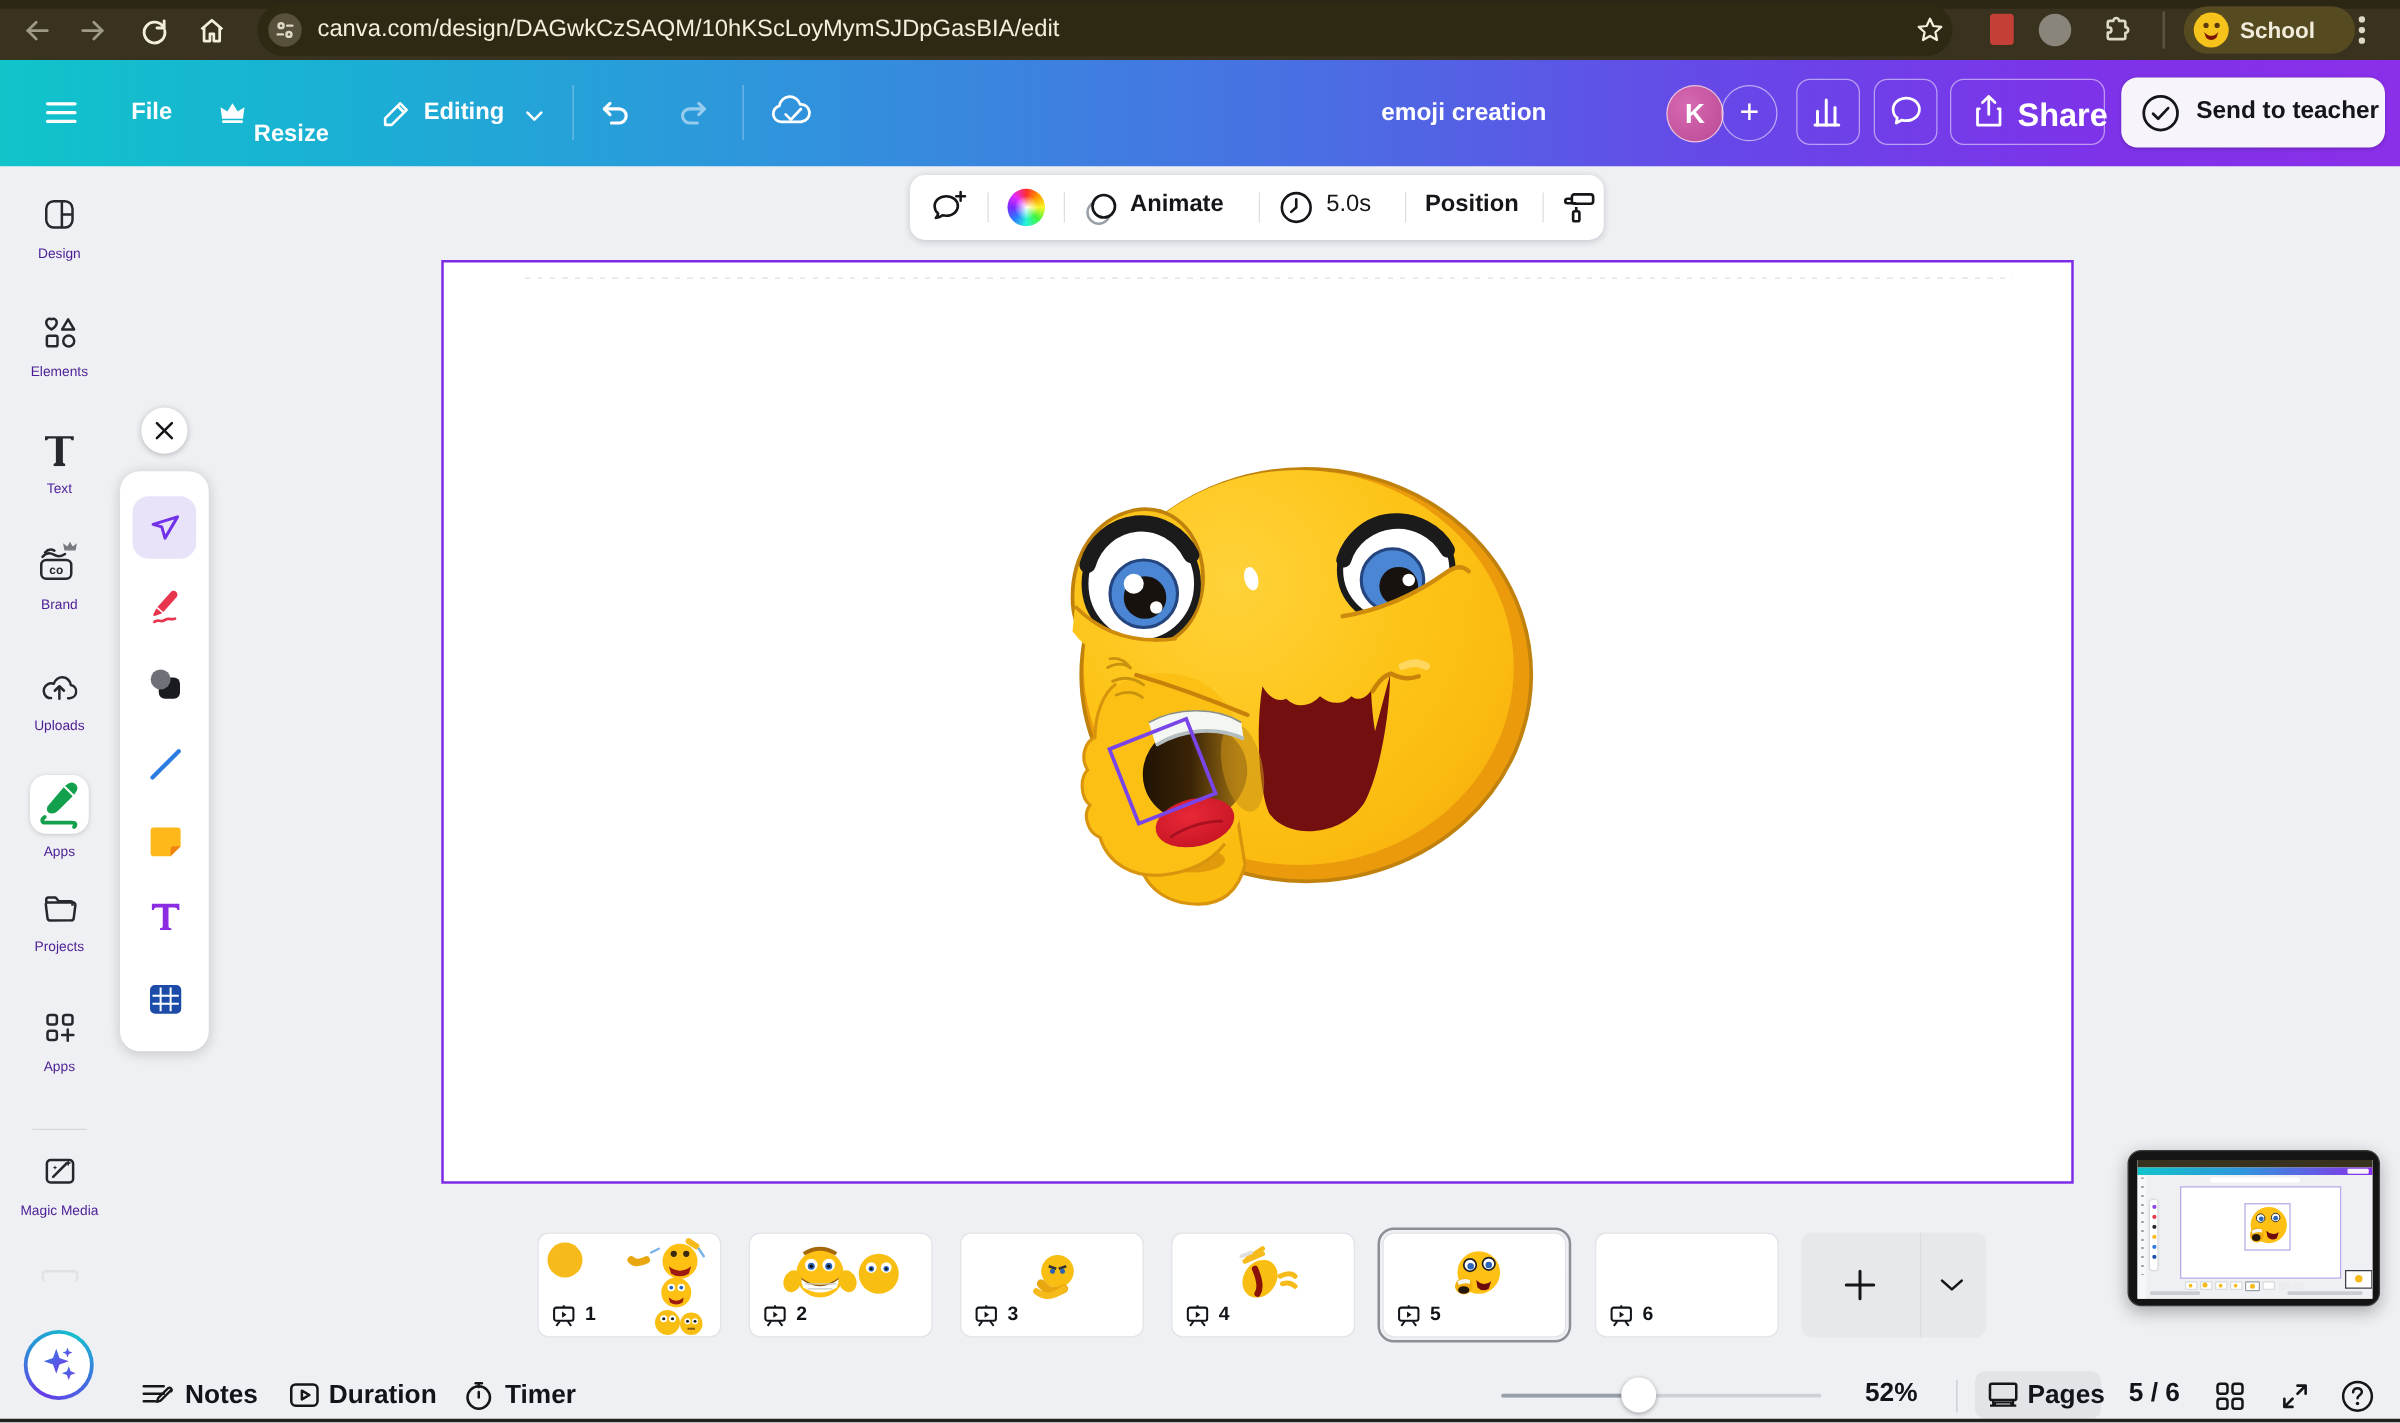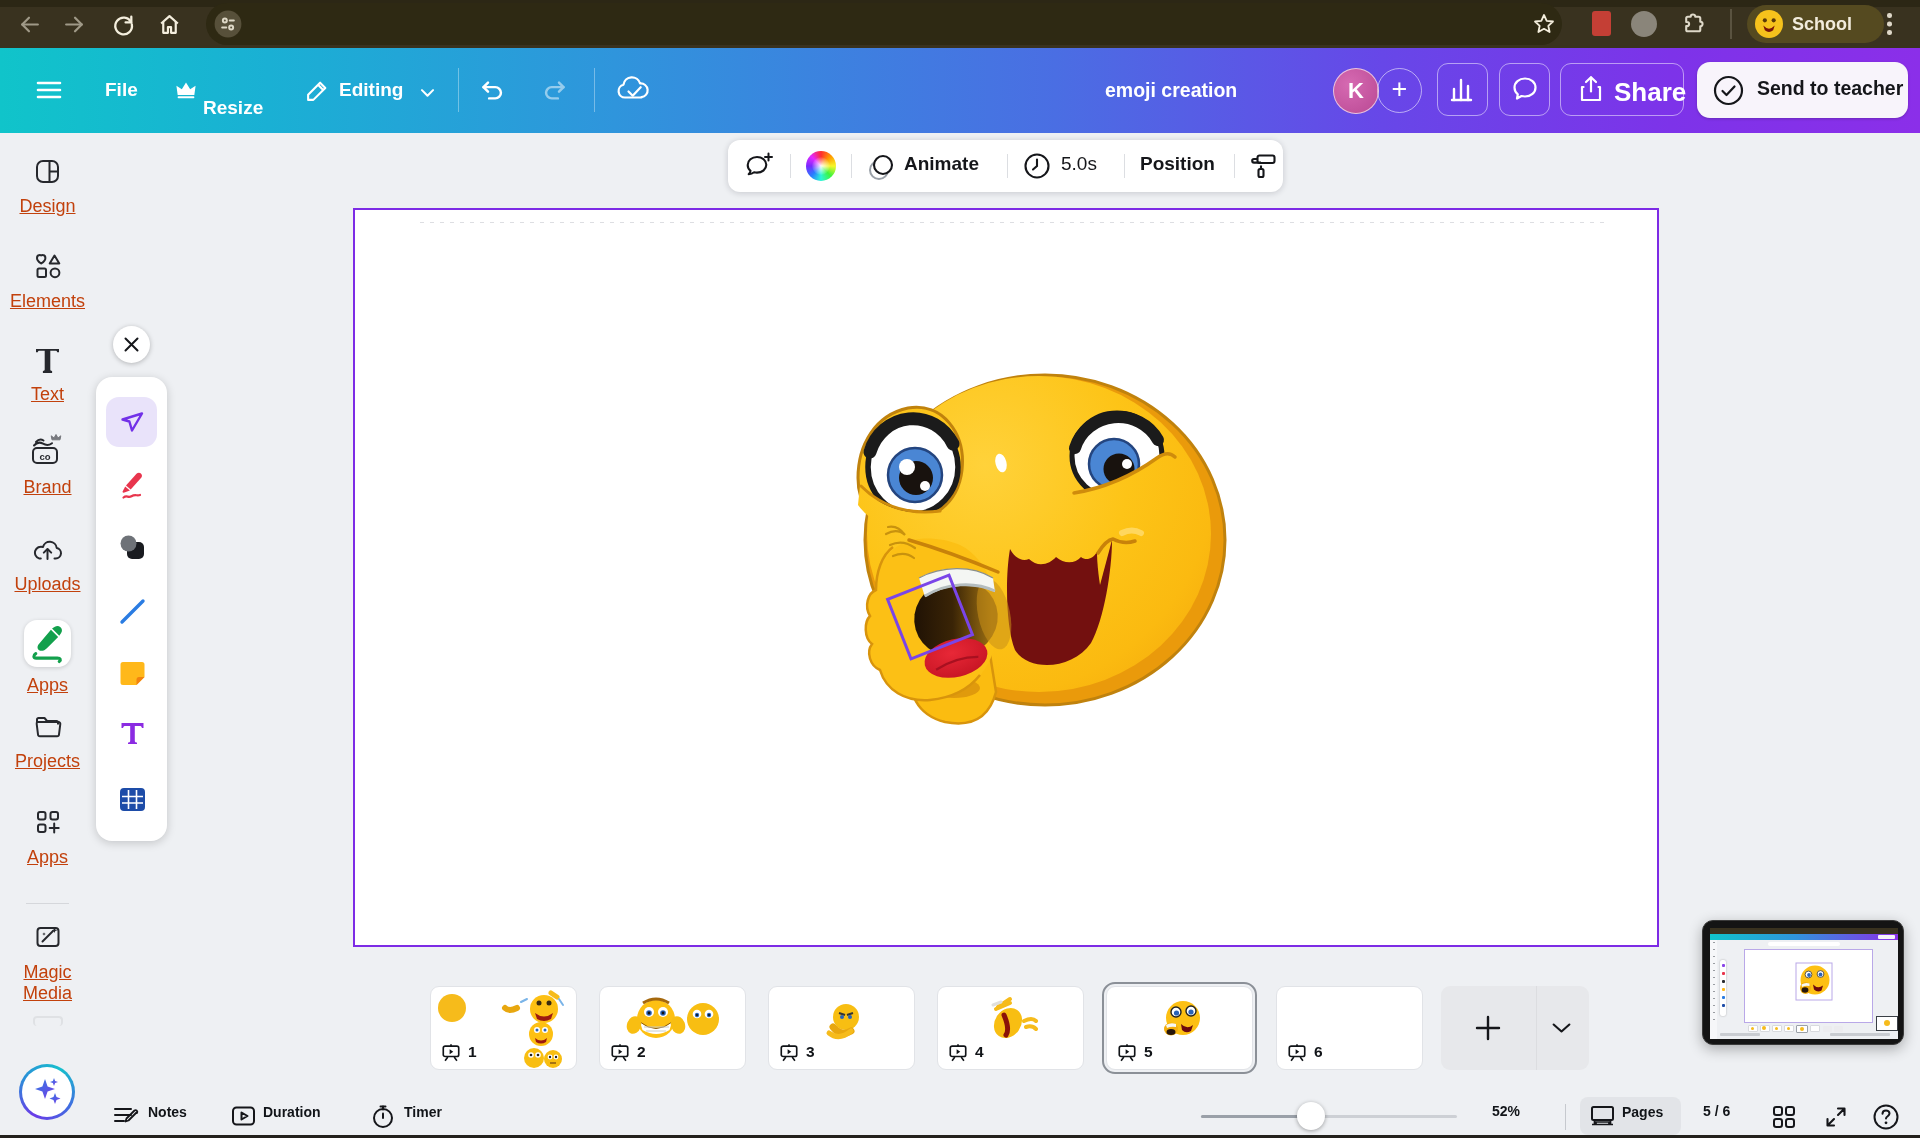--- a/index.html
+++ b/index.html
@@ -16,38 +16,38 @@
 
   
   #chead { position:absolute; left:0; top:48px; width:1920px; height:85px;
     background:linear-gradient(90deg,#10c4ca 0%,#1ab0d4 14%,#2f95dc 32%,#4a6ee3 55%,#6747e8 72%,#7d33e9 87%,#8b2fe9 100%);
     color:#fff; }
   .chitem { position:absolute; color:#fff; font-weight:700; font-size:19px; }
   .vsep { position:absolute; width:1px; height:44px; top:20px; background:rgba(255,255,255,.35); }
 
   
   .railitem { position:absolute; left:0; width:95px; text-align:center; color:#25272c; }
-  .railitem .lbl { font-size:18px; margin-top:7px; color:#c2410c;text-decoration:underline; }
+  .railitem .lbl { font-size:11px; margin-top:7px; color:#4c1d95; }
 
   
   #closebtn { position:absolute; left:113px; top:326px; width:37px; height:37px; border-radius:50%; background:#fff; box-shadow:0 1px 5px rgba(0,0,0,.25); }
   #toolpanel { position:absolute; left:96px; top:377px; width:71px; height:464px; border-radius:16px; background:#fff; box-shadow:0 2px 10px rgba(0,0,0,.18); }
 
   
   #page { position:absolute; left:353px; top:208px; width:1306px; height:739px; background:#fff; border:2px solid #7d2be5; }
 
   
   #ctxbar { position:absolute; left:728px; top:140px; width:555px; height:52px; border-radius:12px; background:#fff; box-shadow:0 1px 6px rgba(20,20,40,.18); }
 
   
   .thumb { position:absolute; top:986px; width:147px; height:84px; background:#fff; border:1.5px solid #e1e3e7; border-radius:9px; }
   .pnum { position:absolute; left:10px; bottom:7px; font-size:15.5px; font-weight:700; color:#111418; display:flex; align-items:center; gap:7px; }
 
   
-  .bbtxt { position:absolute; top:1104px; font-size:14px; font-weight:700; color:#111418; }
+  .bbtxt { position:absolute; top:1104px; font-size:21px; font-weight:700; color:#111418; }
 </style>
 </head>
 <body>
 
 <div id="browser">
   <div class="topstrip"></div>
   <svg class="bicon" style="left:17px; top:12px; opacity:.55" width="25" height="25" viewBox="0 0 24 24" fill="none" stroke="#f4eedd" stroke-width="2.1" stroke-linecap="round" stroke-linejoin="round">
       <path d="M20 12H5"></path>
       <path d="M11.5 5.5L5 12l6.5 6.5"></path>
     </svg>
@@ -64,20 +64,21 @@
       <path d="M6 9.5V20h4.5v-5.5h3V20H18V9.5"></path>
     </svg>
   <div id="urlbar">
     <svg style="position:absolute;left:8px;top:7px" width="28" height="28" viewBox="0 0 24 24" fill="none" stroke="#ded8c6" stroke-width="1.7" stroke-linecap="round">
         <circle cx="12" cy="12" r="11.5" fill="#57503a" stroke="none"></circle>
         <circle cx="9.3" cy="9" r="1.7"></circle>
         <path d="M13.5 9H17"></path>
         <circle cx="14.7" cy="15" r="1.7"></circle>
         <path d="M7 15h3.5"></path>
       </svg>
+    <span style="position:absolute; left:48px;">canva.com/design/DAGwkCzSAQM/10hKScLoyMymSJDpGasBIA/edit</span>
     <svg style="position:absolute; left:1326px; top:9px" width="24" height="24" viewBox="0 0 24 24" fill="none" stroke="#f4eedd" stroke-width="1.8" stroke-linejoin="round">
         <path d="M12 3l2.7 5.8 6.3.7-4.7 4.3 1.3 6.2-5.6-3.2-5.6 3.2 1.3-6.2L3 9.5l6.3-.7z"></path>
       </svg>
   </div>
   <div class="abs" style="left:1592px;top:11px;width:19px;height:25px;background:#c43f35;border-radius:3px"></div>
   <div class="abs" style="left:1631px;top:11px;width:26px;height:26px;border-radius:50%;background:#8a857a"></div>
   <svg class="bicon" style="left:1681px; top:11px" width="25" height="25" viewBox="0 0 24 24" fill="none" stroke="#ded8c8" stroke-width="2" stroke-linejoin="round">
       <path d="M9.3 5.5a2.2 2.2 0 1 1 4.4 0H17A1.5 1.5 0 0 1 18.5 7v3.3a2.2 2.2 0 1 1 0 4.4V18a1.5 1.5 0 0 1-1.5 1.5H6.5A1.5 1.5 0 0 1 5 18v-3.5h.8a2 2 0 1 0 0-4H5V7a1.5 1.5 0 0 1 1.5-1.5z"></path>
     </svg>
   <div class="abs" style="left:1730px;top:9px;width:1.5px;height:30px;background:#5a5340"></div>

